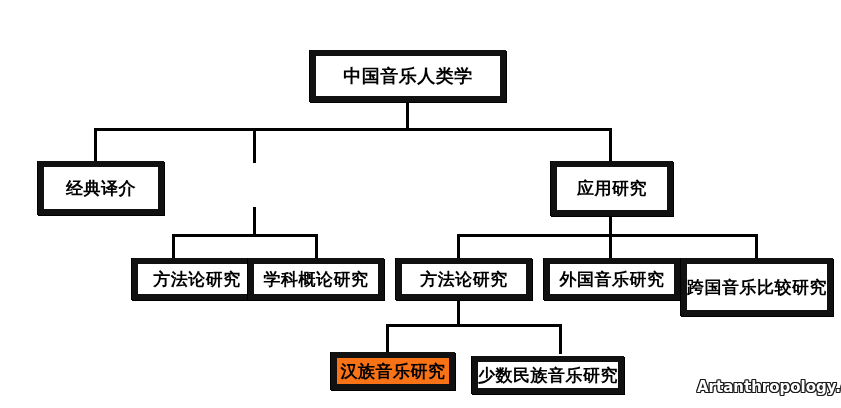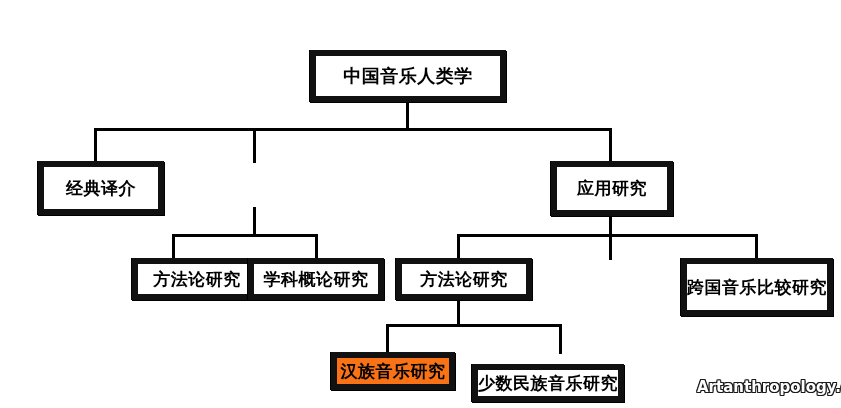--- a/index.html
+++ b/index.html
@@ -80,17 +80,18 @@
     <div class="edge v" style="left: 457px; top: 300px; background: rgb(0, 0, 0); height: 26px;"></div>
     <div class="edge h" style="left: 386px; top: 324px; background: rgb(0, 0, 0); width: 176px;"></div>
     <div class="edge v" style="left: 386px; top: 324px; background: rgb(0, 0, 0); height: 30px;"></div>
     <div class="edge v" style="left: 559px; top: 324px; background: rgb(0, 0, 0); height: 30px;"></div>
     <div class="node root" style="left: 310px; top: 50px; width: 196px; height: 52px; border-color: rgb(17, 17, 17); background: rgb(255, 255, 255); color: rgb(0, 0, 0);">中国音乐人类学</div>
     <div class="node" style="left: 38px; top: 161px; width: 126px; height: 54px; border-color: rgb(17, 17, 17); background: rgb(255, 255, 255); color: rgb(0, 0, 0);">经典译介</div>
     <div class="node" style="left: 551px; top: 161px; width: 122px; height: 55px; border-color: rgb(17, 17, 17); background: rgb(255, 255, 255); color: rgb(0, 0, 0);">应用研究</div>
     <div class="node" style="left: 108px; top: 258px; width: 130px; height: 42px; border-color: rgb(17, 17, 17); background: rgb(255, 255, 255); color: rgb(0, 0, 0); margin-left: 24px;">方法论研究</div>
     <div class="node" style="left: 248px; top: 258px; width: 136px; height: 42px; border-color: rgb(17, 17, 17); background: rgb(255, 255, 255); color: rgb(0, 0, 0);">学科概论研究</div>
     <div class="node" style="left: 396px; top: 258px; width: 136px; height: 42px; border-color: rgb(17, 17, 17); background: rgb(255, 255, 255); color: rgb(0, 0, 0);">方法论研究</div>
+    <div class="node" style="left: 544px; top: 258px; width: 136px; height: 42px; border-color: rgb(17, 17, 17); background: rgb(255, 255, 255); color: rgb(0, 0, 0);">外国音乐研究</div>
     <div class="node" style="left: 681px; top: 258px; width: 152px; height: 58px; border-color: rgb(17, 17, 17); background: rgb(255, 255, 255); color: rgb(0, 0, 0);">跨国音乐比较研究</div>
     <div class="node" style="left: 331px; top: 352px; width: 124px; height: 38px; border-color: rgb(17, 17, 17); background: #f97316; color: rgb(0, 0, 0);">汉族音乐研究</div>
-    <div class="node" style="left: 472px; top: 364px; width: 152px; height: 38px; border-color: rgb(17, 17, 17); background: rgb(255, 255, 255); color: rgb(0, 0, 0);">少数民族音乐研究</div>
+    <div class="node" style="left: 472px; top: 356px; width: 152px; height: 38px; border-color: rgb(17, 17, 17); background: rgb(255, 255, 255); color: rgb(0, 0, 0);">少数民族音乐研究</div>
     <div class="watermark" style="left: 697px; top: 380px;">Artanthropology.com</div>
   </div>
 
 </body></html>

